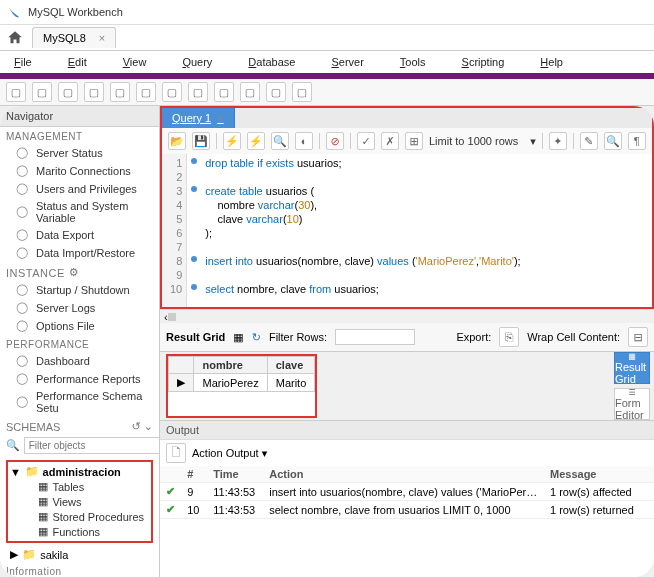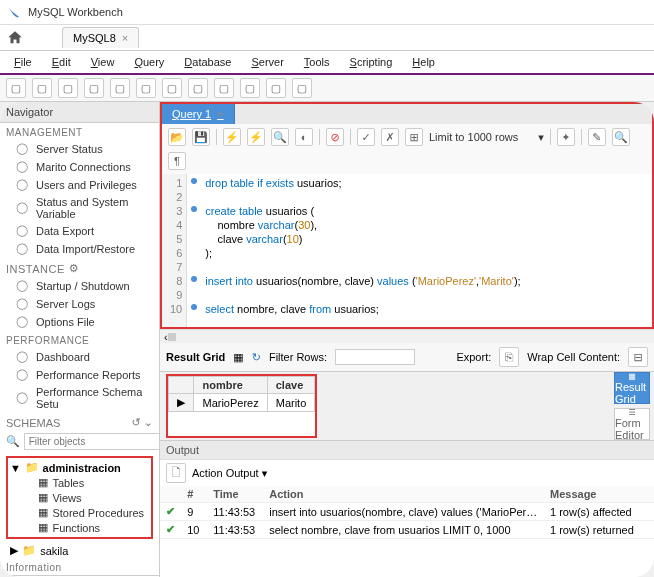--- a/index.html
+++ b/index.html
@@ -2,22 +2,22 @@
 <html><head>
 <meta charset="utf-8">
 <style>
 * { margin:0; padding:0; box-sizing:border-box; font-family:Tahoma,Arial,sans-serif; font-size:11px; }
 body { background:#f0f0f0; width:654px; height:577px; overflow:hidden; display:flex; flex-direction:column; }
 .titlebar { background:#fff; border-bottom:1px solid #ddd; padding:4px 6px; display:flex; align-items:center; gap:6px; }
 .titlebar svg { width:16px; height:16px; }
 .title { color:#333; }
 .conntabs { background:#fff; border-bottom:1px solid #ccc; display:flex; align-items:center; padding:2px 6px; gap:8px; }
 .home-icon { width:18px; height:18px; color:#555; }
-.conntab { padding:4px 10px; border:1px solid #ccc; border-bottom:none; background:#f7f7f7; border-radius:3px 3px 0 0; display:flex; align-items:center; gap:6px;margin-left:30px; }
-.menubar { background:#fff; border-bottom:2px solid #701a75; display:flex; padding:2px 6px; gap:4px; }
+.conntab { padding:4px 10px; border:1px solid #ccc; border-bottom:none; background:#f7f7f7; border-radius:3px 3px 0 0; display:flex; align-items:center; gap:13px; }
+.menubar { background:#fff; border-bottom:6px solid #701a75; display:flex; padding:2px 6px; gap:20px; }
 .menu { padding:3px 8px; color:#222; text-decoration:underline; text-decoration-color:transparent; }
 .menu:first-letter { text-decoration:underline; }
 .maintool { background:#f7f7f7; border-bottom:1px solid #ccc; display:flex; padding:3px 6px; gap:6px; }
 .tbtn { width:20px; height:20px; border:1px solid #ccc; background:#fff; border-radius:2px; display:flex; align-items:center; justify-content:center; color:#666; }
 .main { flex:1; display:flex; overflow:hidden;border-radius:20px; }
 .navigator { width:160px; background:#fff; border-right:1px solid #ccc; display:flex; flex-direction:column; overflow:hidden; }
 .nav-head { background:#eaeaea; padding:4px 6px; display:flex; align-items:center; justify-content:space-between; border-bottom:1px solid #ccc; color:#444; }
 .nav-section { padding:4px 6px 2px; color:#777; font-size:10px; letter-spacing:0.5px; display:flex; align-items:center; gap:4px; }
 .nav-item { display:flex; align-items:center; gap:6px; padding:2px 6px 2px 16px; color:#333; }
 .nav-item svg, .nav-item .ico { width:14px; height:14px; color:#888; flex-shrink:0; }
@@ -28,21 +28,21 @@
 .schema-db { display:flex; align-items:center; gap:4px; padding:1px 0; }
 .schema-db b { font-weight:bold; }
 .schema-child { display:flex; align-items:center; gap:4px; padding:1px 0 1px 28px; color:#333; }
 .info-tabs { border-top:1px solid #ccc; padding:4px 6px; display:flex; gap:8px; }
 .editor-area { flex:1; display:flex; flex-direction:column; overflow:hidden; }
 .query-tabbar { background:#eaeaea; border:2px solid #d33; border-bottom:none; display:flex; align-items:center; padding:0; }
 .query-tab { background:#4a90d9; color:#fff; padding:4px 10px; display:flex; align-items:center; gap:6px; border-right:1px solid #3a7fc8;text-decoration:underline; }
 .ed-toolbar { background:#f9f9f9; border-left:2px solid #d33; border-right:2px solid #d33; padding:4px 6px; display:flex; align-items:center; gap:6px; flex-wrap:wrap; }
 .ed-toolbar .tbtn { width:18px; height:18px; }
 .sep { width:1px; height:16px; background:#ccc; }
-.limit { display:flex; align-items:center; gap:20px; font-size:11px; color:#333; }
+.limit { display:flex; align-items:center; gap:12px; font-size:11px; color:#333; }
 .codewrap { border:2px solid #d33; border-top:none; background:#fff; display:flex; font-family:Consolas,monospace; font-size:12px; height:155px; overflow:hidden; }
 .gutter { background:#f3f3f3; color:#888; text-align:right; padding:2px 4px 2px 8px; border-right:1px solid #ddd; }
 .gutter div { height:14px; line-height:14px; }
 .marks { width:14px; background:#fff; }
 .marks div { height:14px; display:flex; align-items:center; justify-content:center; }
 .dot { width:6px; height:6px; border-radius:50%; background:#4a90d9; }
 .code { padding:2px 4px; flex:1; white-space:pre; color:#000; }
 .code .kw { color:#0070c0; }
 .code .ty { color:#0070c0; }
 .code .num { color:#b97a00; }

